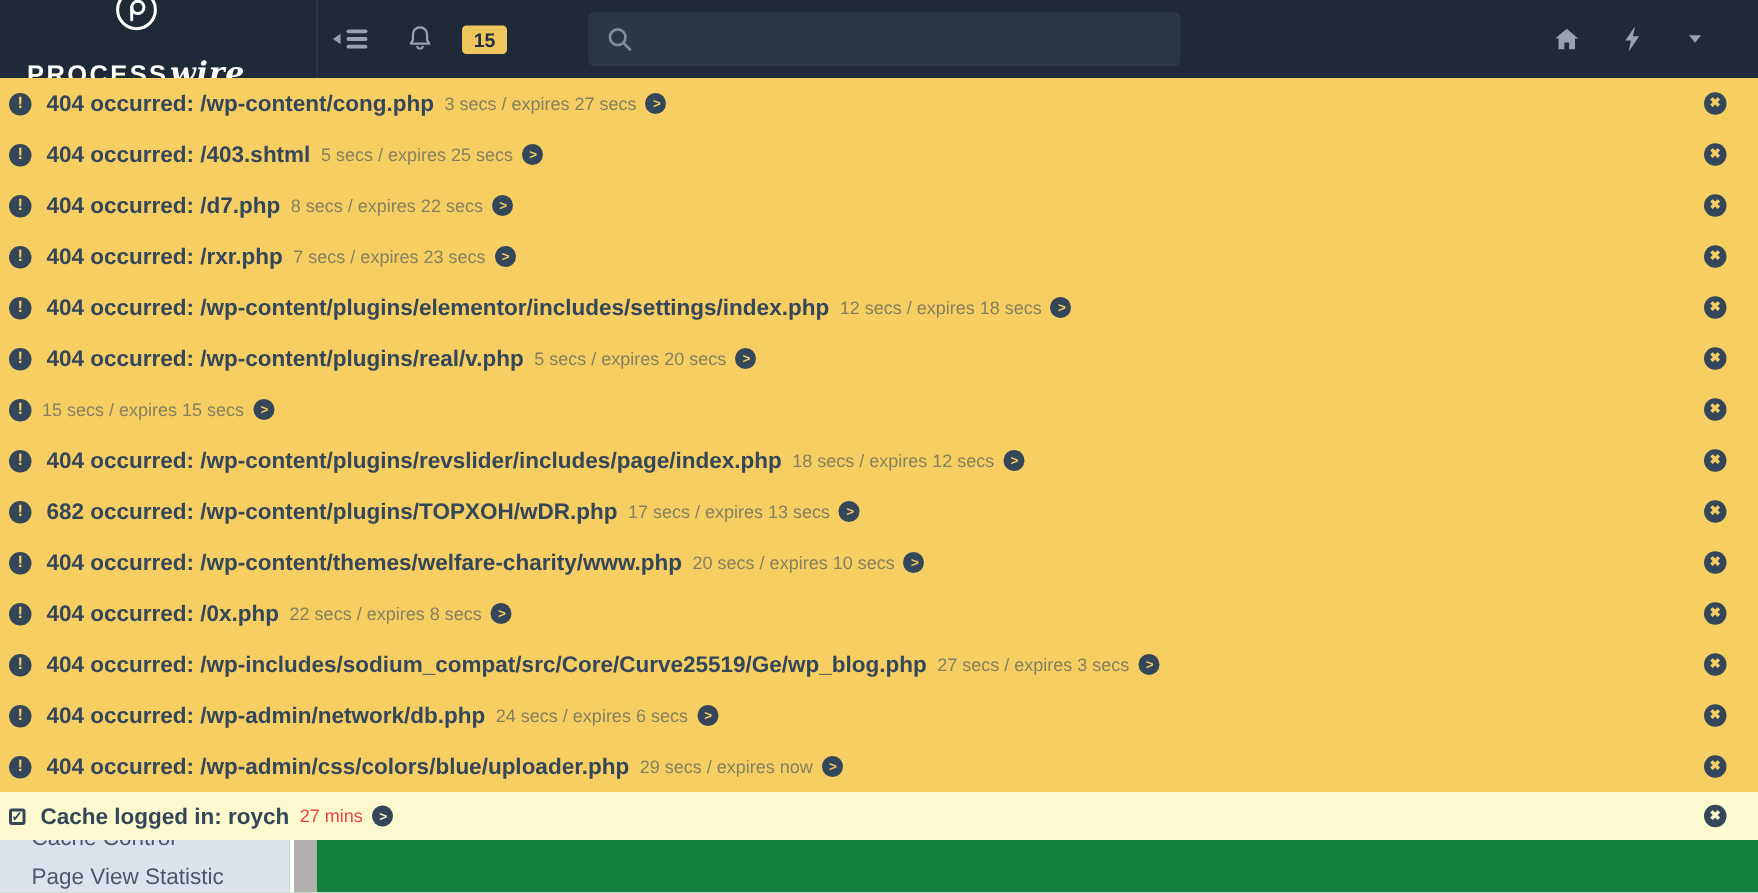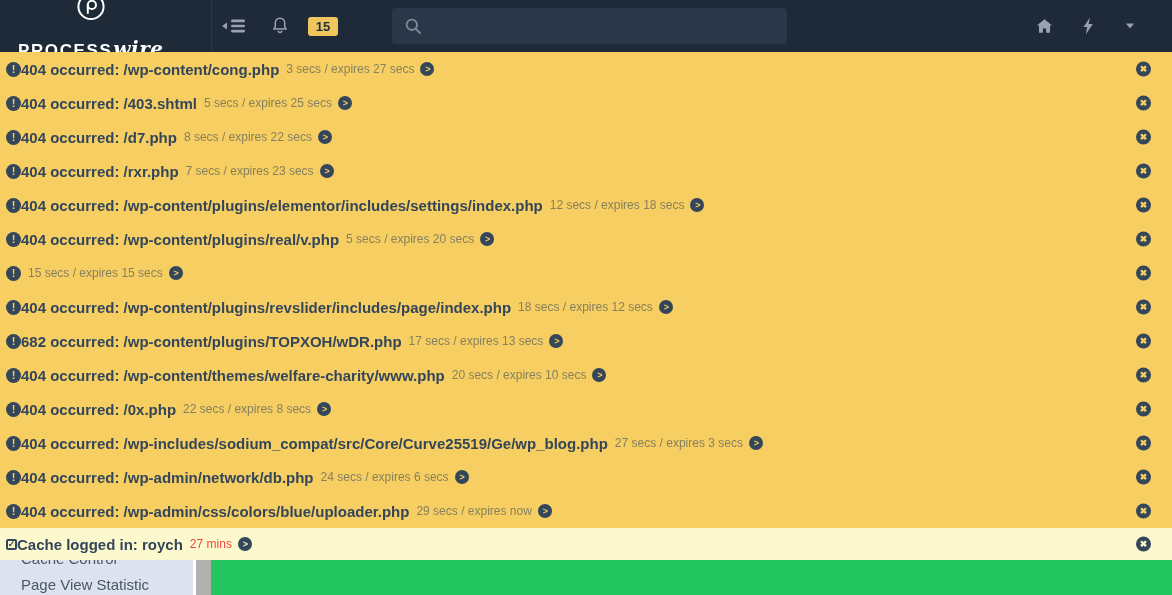--- a/index.html
+++ b/index.html
@@ -69,41 +69,41 @@
     flex: none; width: 15px; height: 15px; border-radius: 50%;
     background: var(--navy, #33465a); color: var(--amber, #f7ce62);
     font-weight: bold; font-size: 11px; line-height: 1;
     display: flex; align-items: center; justify-content: center;
   }
   .row.user .lead {
     width: 11px; height: 11px; border-radius: 2px;
     background: transparent; border: 2px solid var(--navy, #33465a);
     color: var(--navy, #33465a); font-size: 9px;
   }
-  .title { font-size: 15px; font-weight: bold; color: var(--navy, #33465a); }
+  .title { margin-left: 10px; font-size: 15px; font-weight: bold; color: var(--navy, #33465a); }
   .meta { margin-left: 7px; font-size: 12px; color: var(--muted, #86805f); }
   .row.user .meta { color: #ef4444; }
   .arrow {
     margin-left: 6px; flex: none; width: 14px; height: 14px; border-radius: 50%;
     background: var(--navy, #33465a); color: var(--amber, #f7ce62);
     font-size: 9px; font-weight: bold; line-height: 1; padding-left: 1px;
     display: flex; align-items: center; justify-content: center; cursor: pointer;
   }
   .row.user .arrow { color: var(--pale, #fdf9ce); }
   .close {
     position: absolute; right: 21px; top: 50%; transform: translateY(-50%);
     width: 15px; height: 15px; border-radius: 50%; border: none; padding: 0;
     background: var(--navy, #33465a); color: var(--amber, #f7ce62);
     font-size: 9px; font-weight: bold; line-height: 1;
     display: flex; align-items: center; justify-content: center; cursor: pointer;
   }
   .row.user .close { color: var(--pale, #fdf9ce); }
 
   
-  .content { position: relative; height: 35px; background: #22c55e; }
+  .content { position: relative; height: 35px; background: #15803d; }
   .panel {
     position: absolute; left: 0; top: 0; width: 193px; height: 35px;
     background: #dce3ee; overflow: hidden;
   }
   .panel-item { padding-left: 21px; font-size: 15px; color: #4b5868; cursor: pointer; }
   .panel-item.clipped { margin-top: -10px; }
   .panel-item.visible-item { margin-top: 9px; }
   .scroll-track { position: absolute; left: 193px; top: 0; width: 18px; height: 35px; background: #ffffff; }
   .scroll-thumb { position: absolute; left: 3px; top: 0; width: 15px; height: 35px; background: #b1b0af; cursor: pointer; }
 </style>

